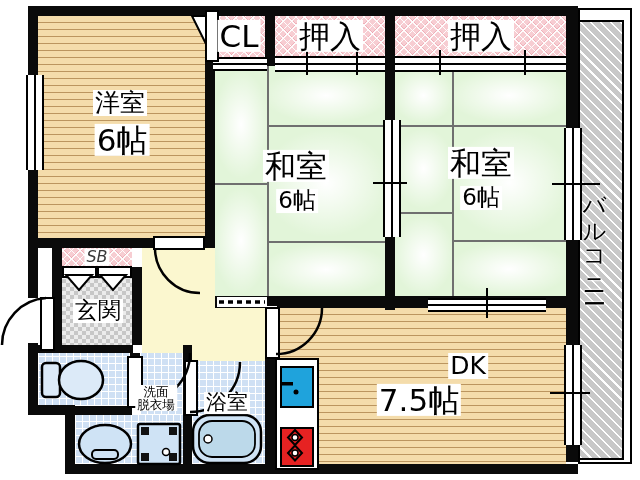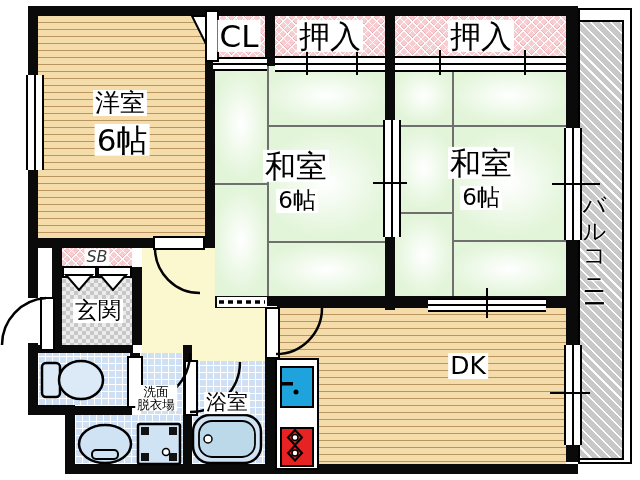--- a/index.html
+++ b/index.html
@@ -196,14 +196,15 @@
   <div class="lbl f23" style="left:481px;top:198px;">6帖</div>
   <div class="lbl f23 vert nobg" style="left:594px;top:237px;">バルコニー</div>
   <div class="lbl f16" style="left:97px;top:257px;color:#3a3a3a;">SB</div>
   <div class="lbl f23" style="left:98px;top:311px;">玄関</div>
   <div class="lbl f12" style="left:156px;top:398px;">
     <span>洗面</span><br>
     <span>脱衣場</span>
   </div>
   <div class="lbl f21" style="left:227px;top:403px;">浴室</div>
   <div class="lbl f27" style="left:420px;top:366px;margin-left:48px;">DK</div>
+  <div class="lbl f25" style="left:419px;top:400px;">7.5帖</div>
 
 </div>
 
 </body></html>

